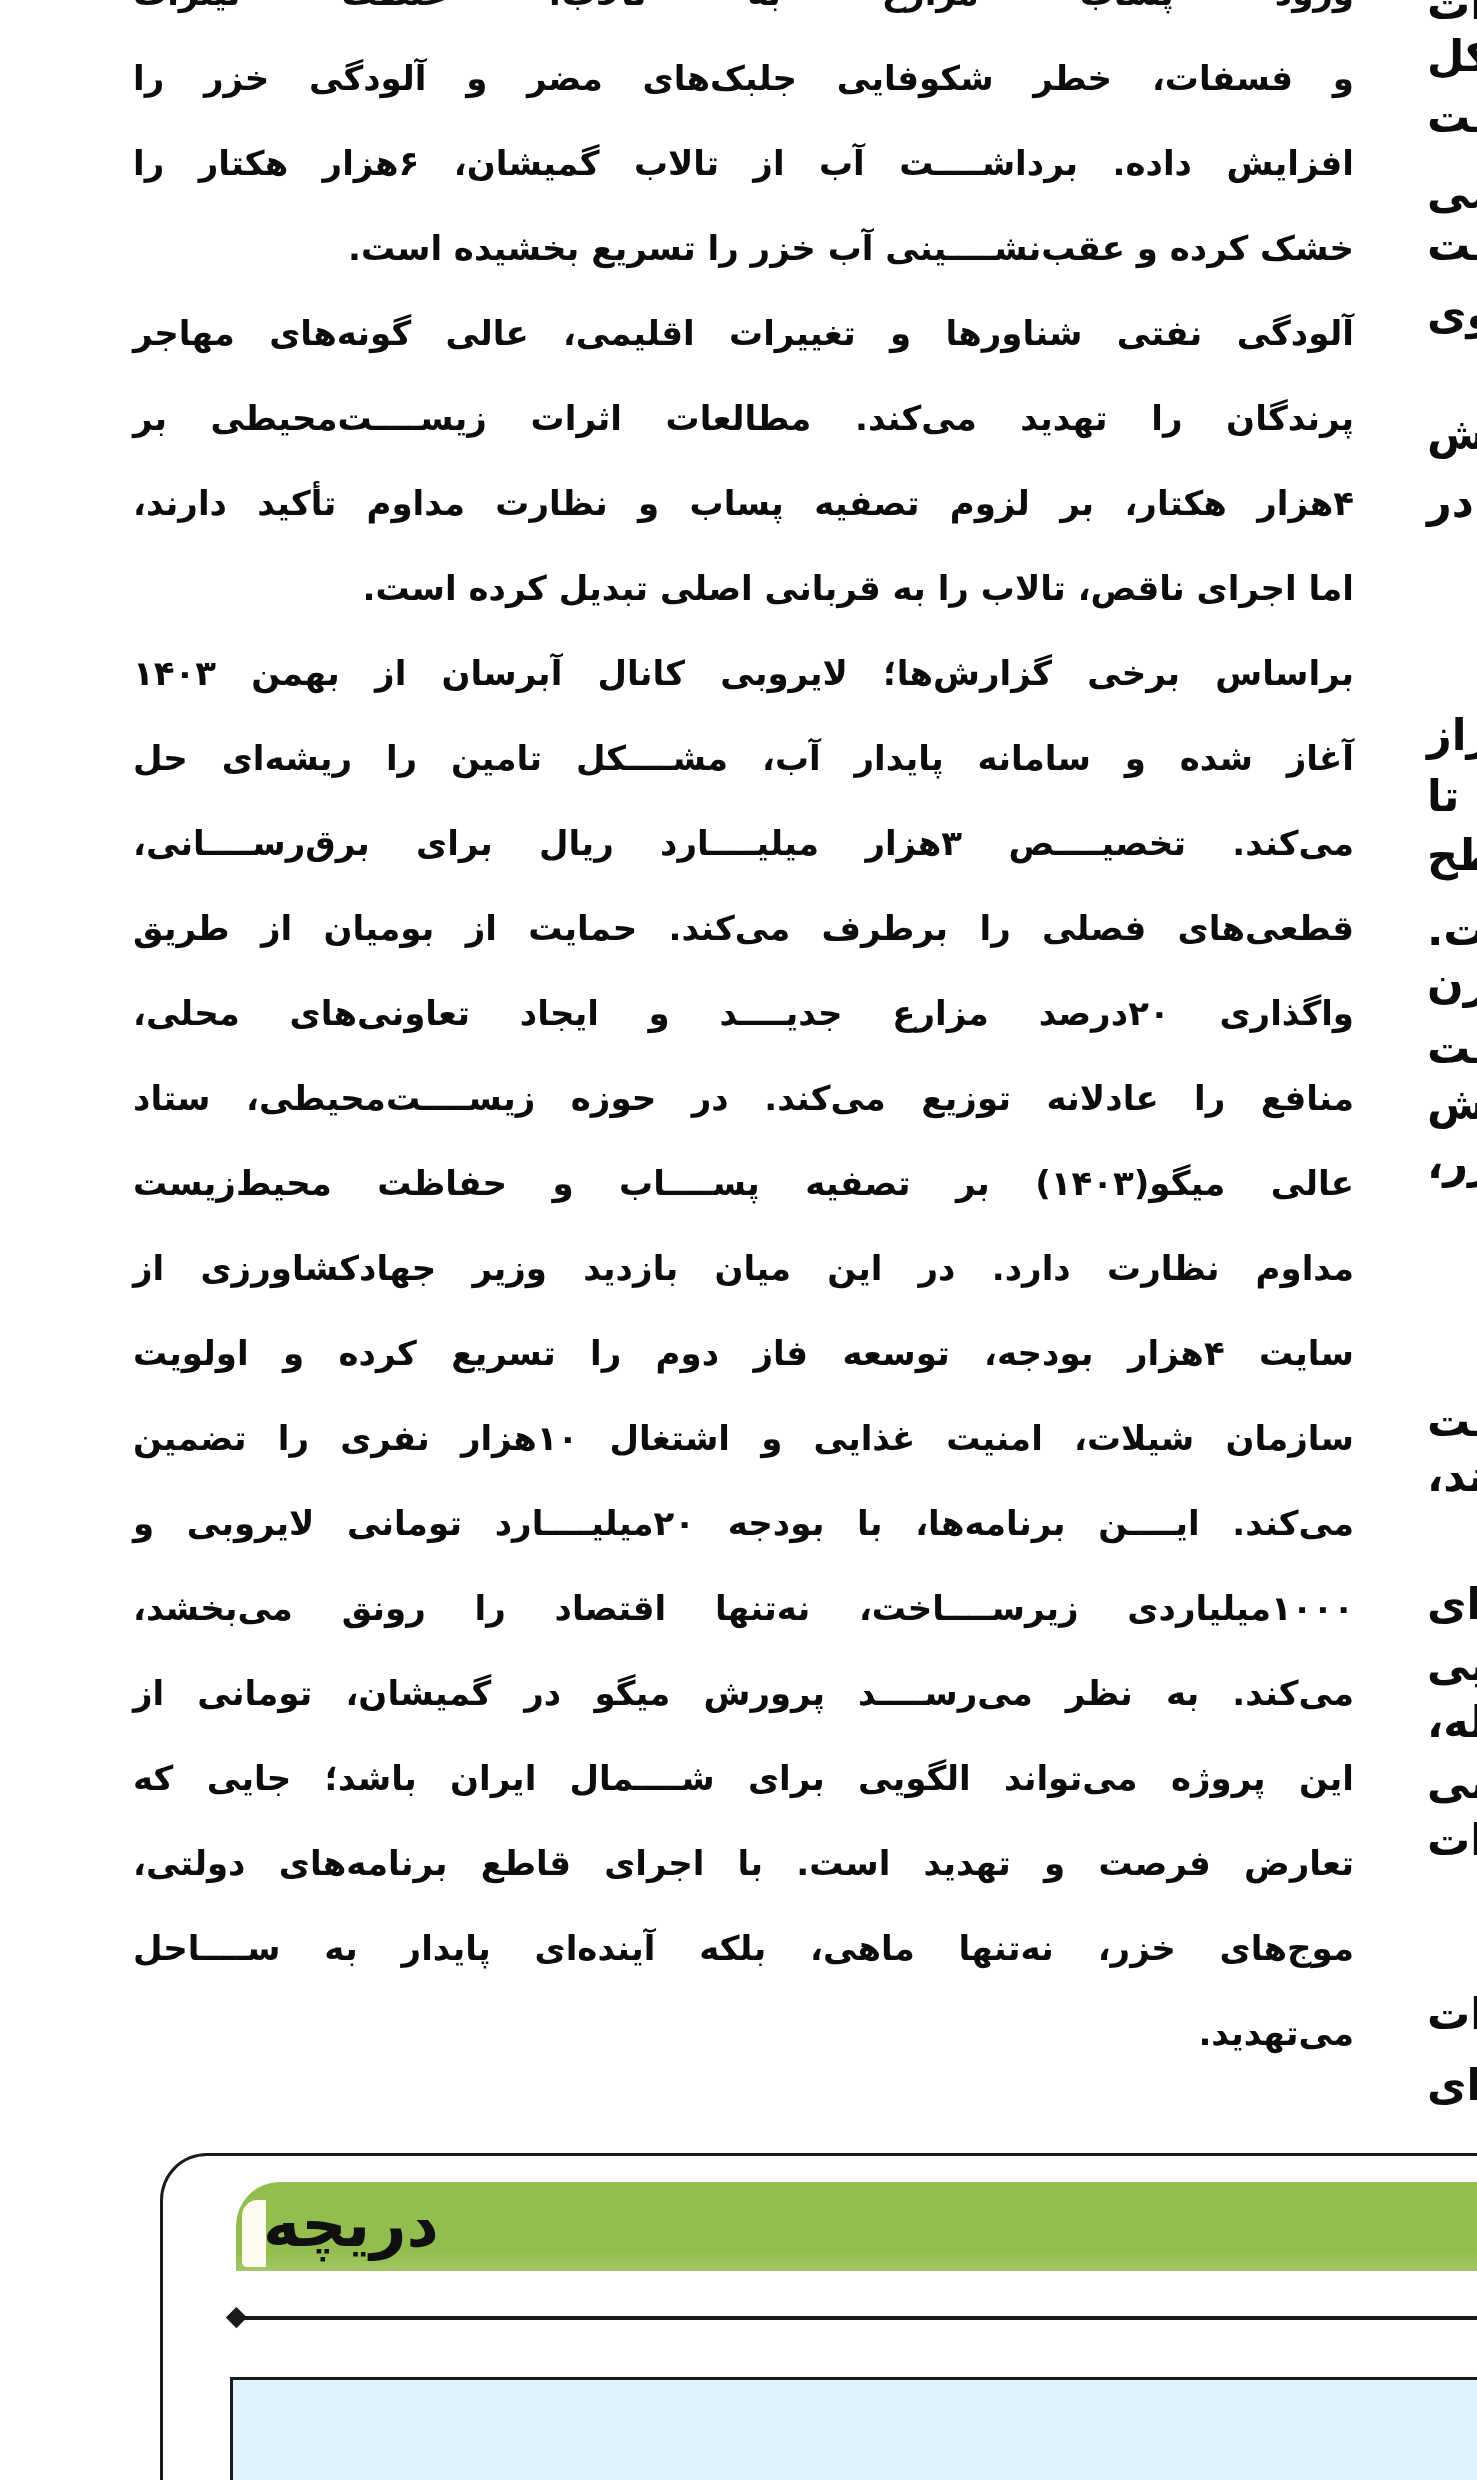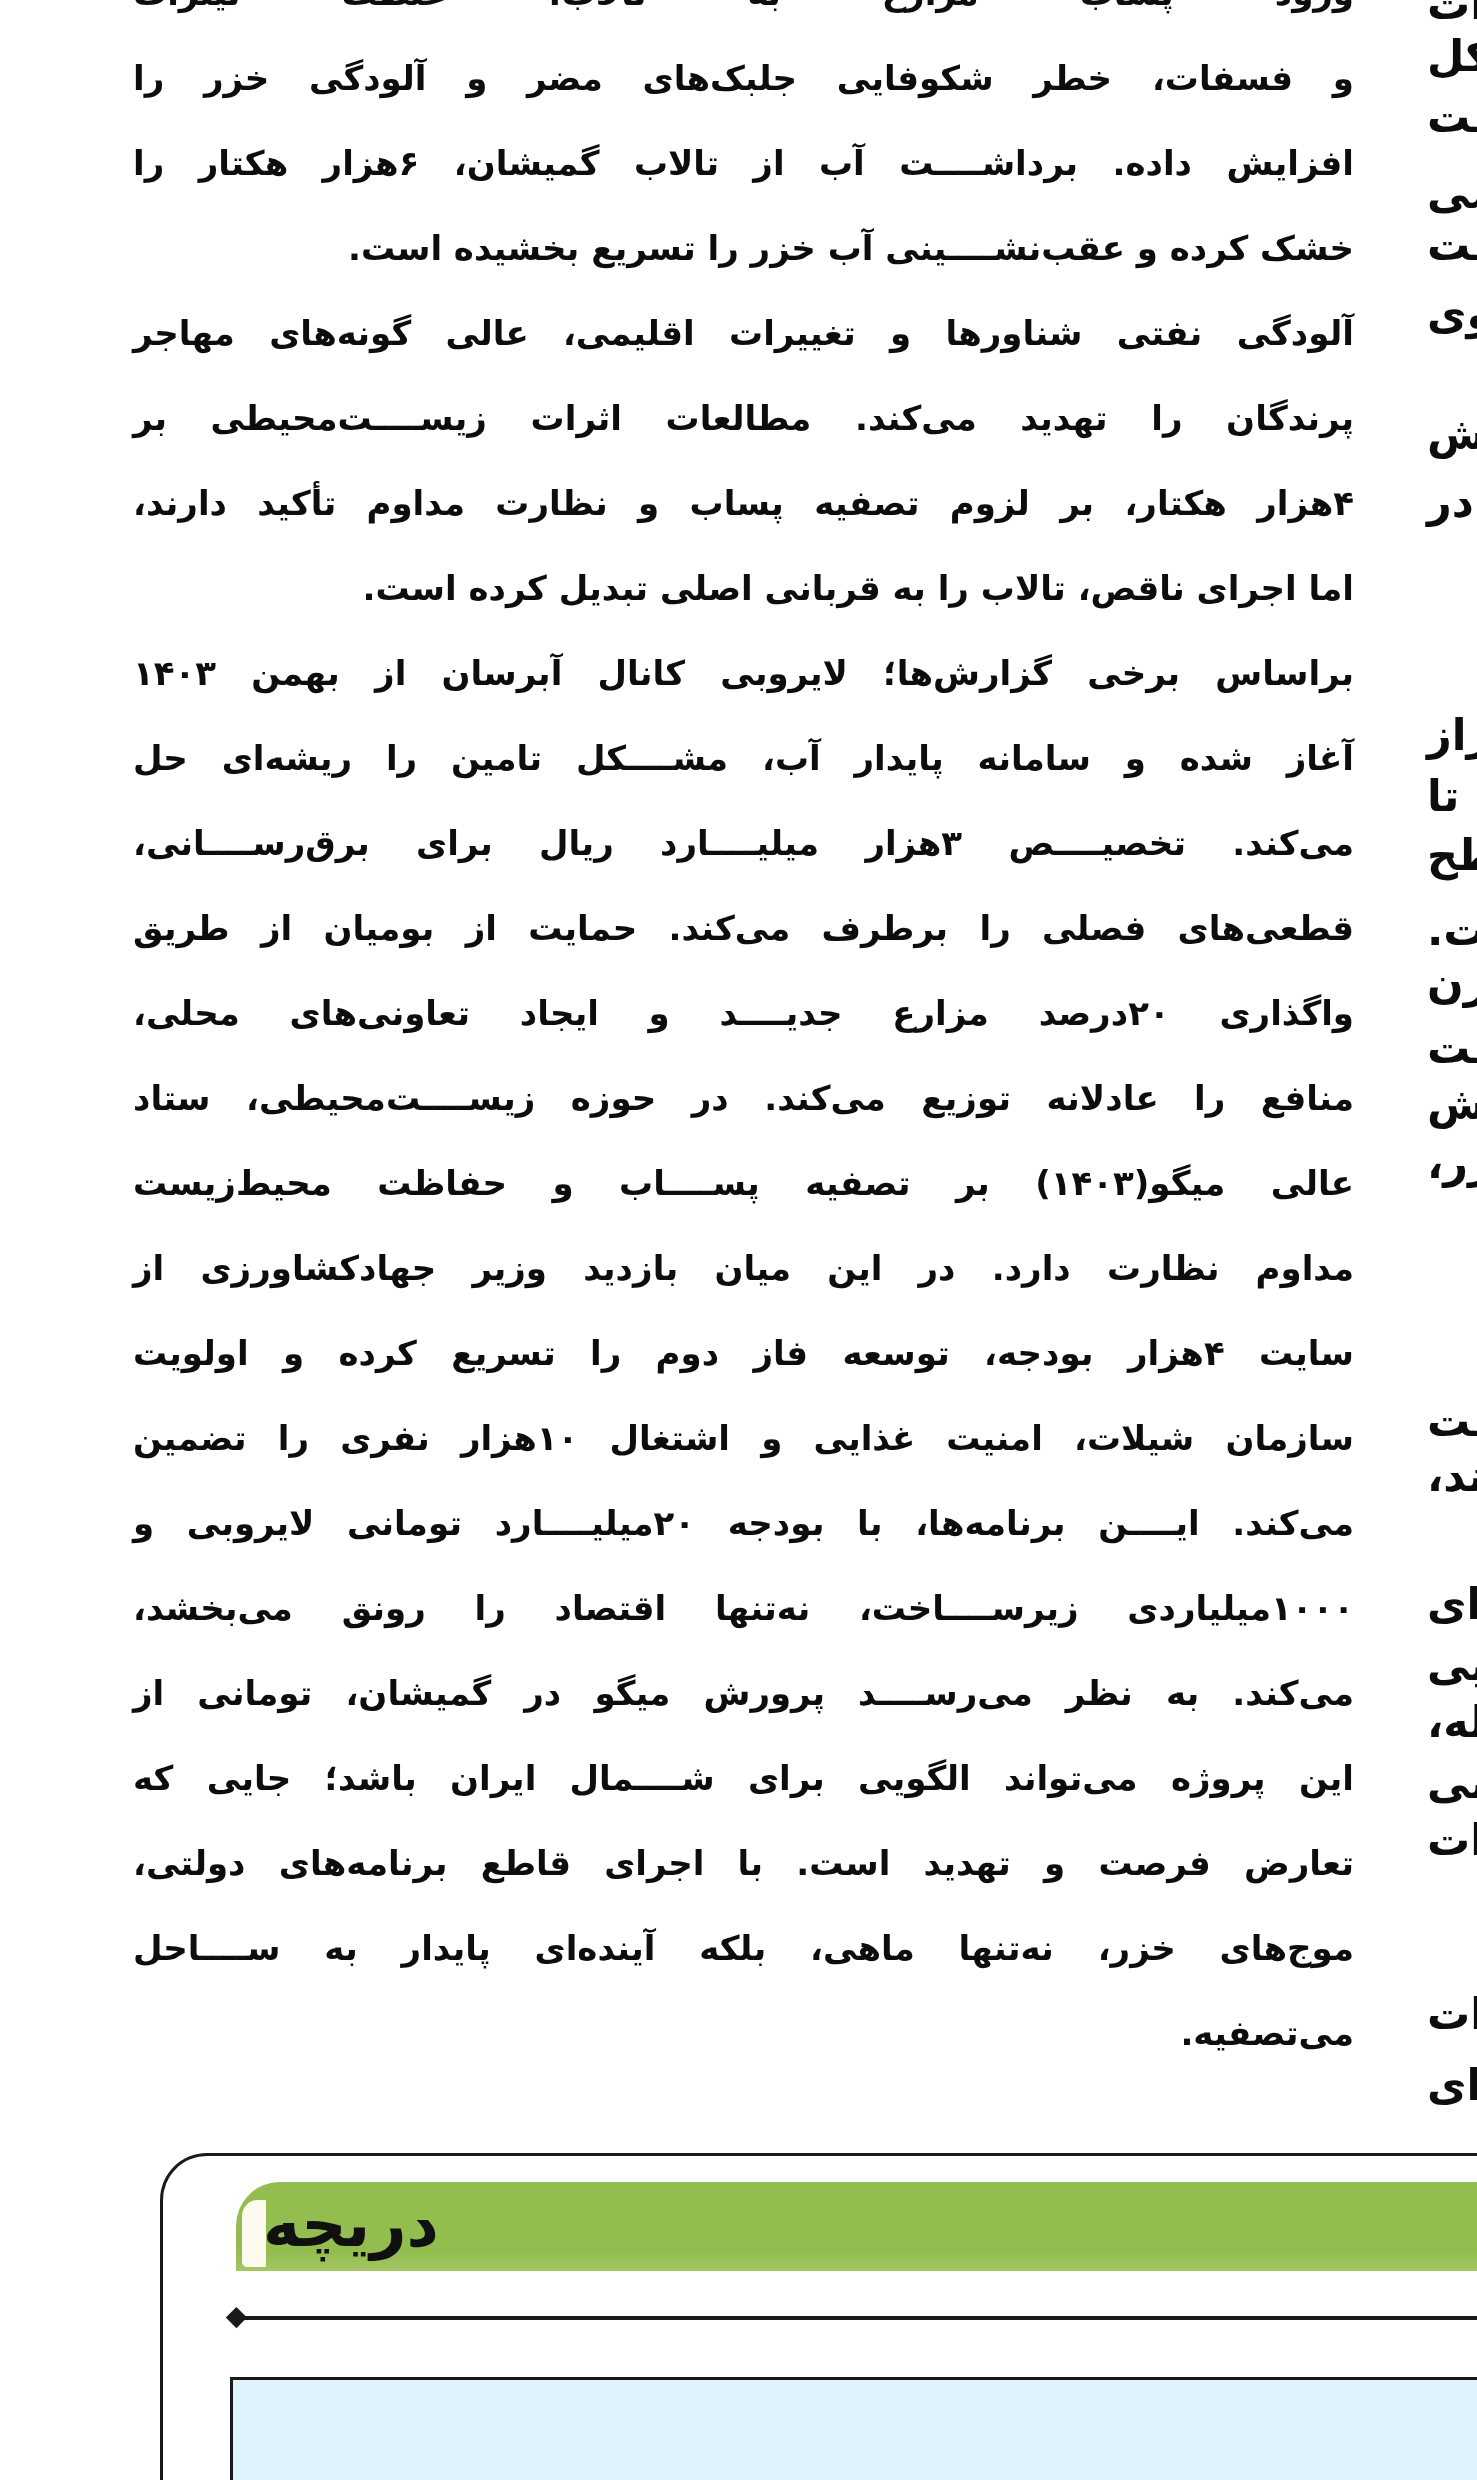--- a/index.html
+++ b/index.html
@@ -127,21 +127,21 @@
     <div class="tline">عالی میگو(۱۴۰۳) بر تصفیه پســــاب و حفاظت محیط‌زیست</div>
     <div class="tline">مداوم نظارت دارد. در این میان بازدید وزیر جهادکشاورزی از</div>
     <div class="tline">سایت ۴هزار بودجه، توسعه فاز دوم را تسریع کرده و اولویت</div>
     <div class="tline">سازمان شیلات، امنیت غذایی و اشتغال ۱۰هزار نفری را تضمین</div>
     <div class="tline">می‌کند. ایــــن برنامه‌ها، با بودجه ۲۰میلیــــارد تومانی لایروبی و</div>
     <div class="tline">۱۰۰۰میلیاردی زیرســــاخت، نه‌تنها اقتصاد را رونق می‌بخشد،</div>
     <div class="tline">می‌کند. به نظر می‌رســــد پرورش میگو در گمیشان، تومانی از</div>
     <div class="tline">این پروژه می‌تواند الگویی برای شــــمال ایران باشد؛ جایی که</div>
     <div class="tline">تعارض فرصت و تهدید است. با اجرای قاطع برنامه‌های دولتی،</div>
     <div class="tline">موج‌های خزر، نه‌تنها ماهی، بلکه آینده‌ای پایدار به ســــاحل</div>
-    <div class="tline pend">می‌تصفیه.</div>
+    <div class="tline pend">می‌تهدید.</div>
 </div>
 
 <div class="side-strip">
   <span class="frag" style="top: -19.7px;">ات</span>
     <span class="frag" style="top: 31.5px;">کل</span>
     <span class="frag" style="top: 93px;">ـت</span>
     <span class="frag" style="top: 169px;">می</span>
     <span class="frag" style="top: 221px;">ـت</span>
     <span class="frag" style="top: 290px;">وی</span>
     <span class="frag" style="top: 410px;">ـش</span>

